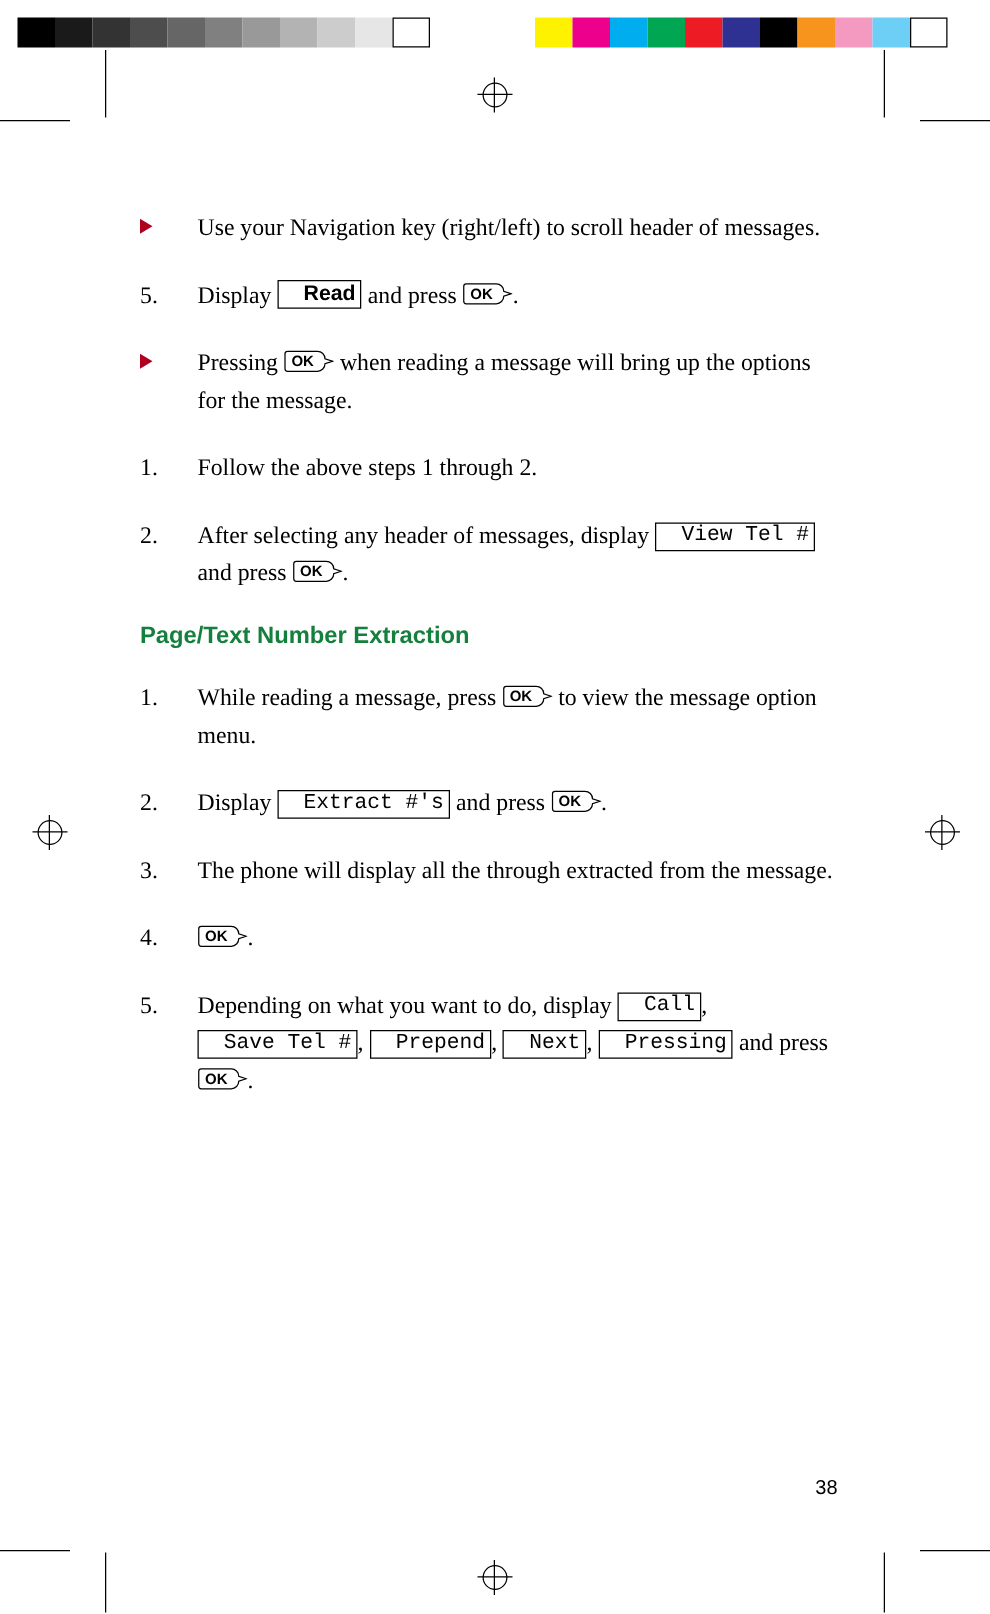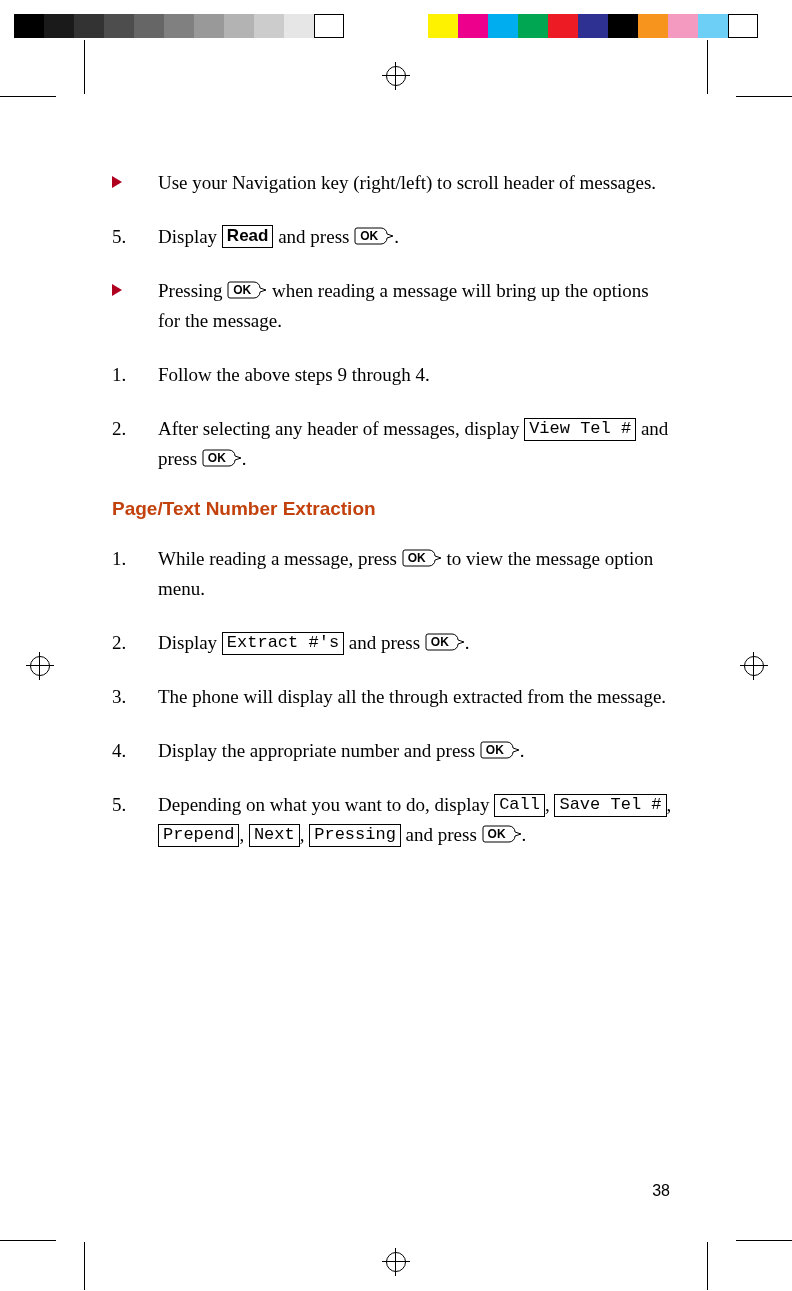--- a/index.html
+++ b/index.html
@@ -20,23 +20,23 @@
 
   
   .page { position: absolute; left: 112px; top: 168px; width: 560px; color: #000; }
   .item { display: flex; align-items: flex-start; margin-bottom: 24px; }
   .hang { flex: 0 0 46px; font-size: 19px; line-height: 30px; }
   .body { flex: 1 1 auto; font-size: 19px; line-height: 30px; }
   .tri { width:0; height:0; border-left: 10px solid #b00020; border-top: 6px solid transparent; border-bottom: 6px solid transparent; display:inline-block; vertical-align: 1px; }
   .ok { display:inline-block; vertical-align: -4px; position: relative; width: 40px; height: 22px; }
   .ok svg { width: 40px; height: 22px; display:block; }
   .ok .label { position:absolute; left: 6px; top: 1px; font-family: Arial, Helvetica, sans-serif; font-weight: bold; font-size: 12px; line-height: 20px; }
-  .disp { display:inline-block; border: 1px solid #000; padding: 0 4px 1px 4px; font-family: "Courier New", Courier, monospace; font-size: 17px; line-height: 20px; vertical-align: 2px; }
+  .disp { display:inline-block; border: 1px solid #000; padding: 0 4px 1px 20px; font-family: "Courier New", Courier, monospace; font-size: 17px; line-height: 20px; vertical-align: 2px; }
   .para { font-size: 19px; line-height: 30px; margin-bottom: 24px; }
-  .heading { font-family: Arial, Helvetica, sans-serif; font-weight: bold; color: #c2410c; font-size: 19px; margin: 10px 0 24px 0; }
+  .heading { font-family: Arial, Helvetica, sans-serif; font-weight: bold; color: #15803d; font-size: 19px; margin: 10px 0 24px 0; }
   .pagenum { position: absolute; right: 122px; top: 1182px; font-family: Arial, Helvetica, sans-serif; font-size: 16px; }
 
 </style>
 </head>
 <body>
 
 <div class="swatches">
   <div class="box" style="left:14px;width:30px;background:#000"></div>
   <div class="box" style="left:44px;width:30px;background:#1a1a1a"></div>
   <div class="box" style="left:74px;width:30px;background:#333"></div>
@@ -115,21 +115,21 @@
     <div class="body">
       <span>Pressing </span><span class="ok"><svg viewBox="0 0 40 22">
             <path d="M3 3 h24 a6 6 0 0 1 6 6 l6 2 l-6 2 a6 6 0 0 1 -6 6 h-24 a2 2 0 0 1 -2 -2 v-12 a2 2 0 0 1 2 -2 z" fill="none" stroke="#000" stroke-width="1"></path>
           </svg><span class="label">OK</span></span><span> when reading a message will bring up the options for the message.</span>
     </div>
   </div>
 
 
   <div class="item">
     <div class="hang">1.</div>
-    <div class="body">Follow the above steps 9 through 4.</div>
+    <div class="body">Follow the above steps 1 through 2.</div>
   </div>
 
   <div class="item">
     <div class="hang">2.</div>
     <div class="body">
       <span>After selecting any header of messages, display </span><span class="disp">View Tel #</span><span> and press </span><span class="ok"><svg viewBox="0 0 40 22">
             <path d="M3 3 h24 a6 6 0 0 1 6 6 l6 2 l-6 2 a6 6 0 0 1 -6 6 h-24 a2 2 0 0 1 -2 -2 v-12 a2 2 0 0 1 2 -2 z" fill="none" stroke="#000" stroke-width="1"></path>
           </svg><span class="label">OK</span></span><span>.</span>
     </div>
   </div>
@@ -156,21 +156,21 @@
   </div>
 
   <div class="item">
     <div class="hang">3.</div>
     <div class="body">The phone will display all the through extracted from the message.</div>
   </div>
 
   <div class="item">
     <div class="hang">4.</div>
     <div class="body">
-      <span>Display the appropriate number and press </span><span class="ok"><svg viewBox="0 0 40 22">
+      <span class="ok"><svg viewBox="0 0 40 22">
             <path d="M3 3 h24 a6 6 0 0 1 6 6 l6 2 l-6 2 a6 6 0 0 1 -6 6 h-24 a2 2 0 0 1 -2 -2 v-12 a2 2 0 0 1 2 -2 z" fill="none" stroke="#000" stroke-width="1"></path>
           </svg><span class="label">OK</span></span><span>.</span>
     </div>
   </div>
 
   <div class="item" style="margin-bottom:0">
     <div class="hang">5.</div>
     <div class="body">
       <span>Depending on what you want to do, display </span><span class="disp">Call</span>, <span class="disp">Save Tel #</span>, <span class="disp">Prepend</span>, <span class="disp">Next</span>, <span class="disp">Pressing</span><span> and press </span><span class="ok"><svg viewBox="0 0 40 22">
             <path d="M3 3 h24 a6 6 0 0 1 6 6 l6 2 l-6 2 a6 6 0 0 1 -6 6 h-24 a2 2 0 0 1 -2 -2 v-12 a2 2 0 0 1 2 -2 z" fill="none" stroke="#000" stroke-width="1"></path>

